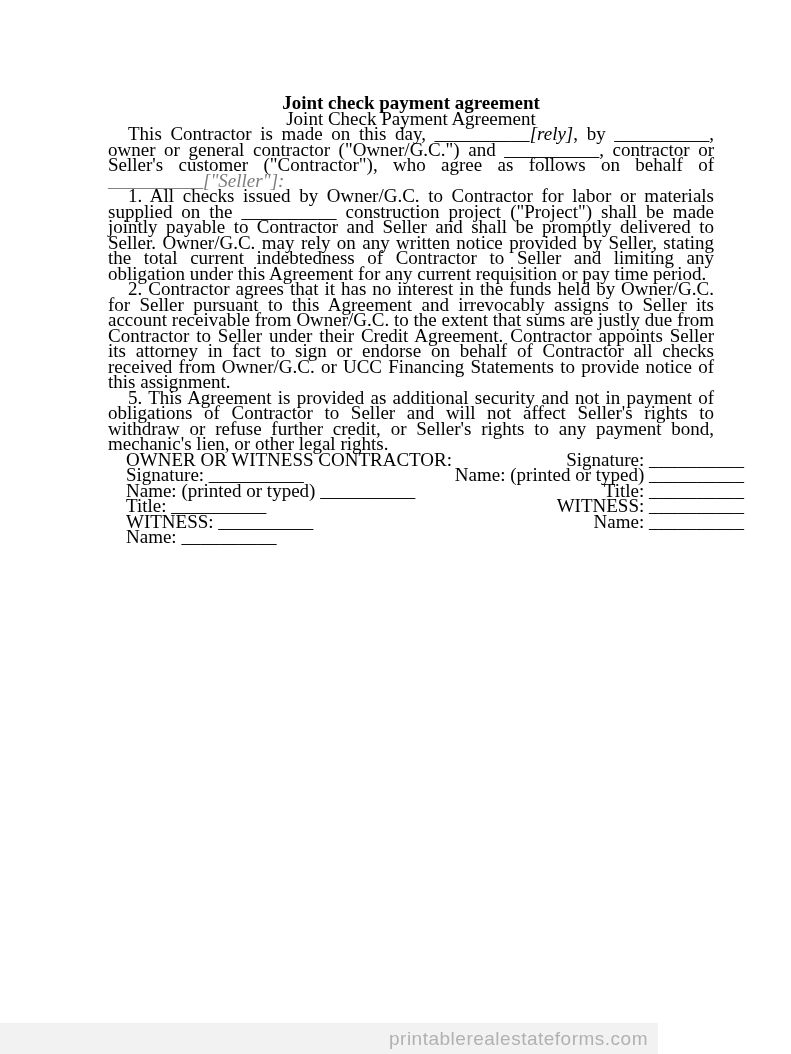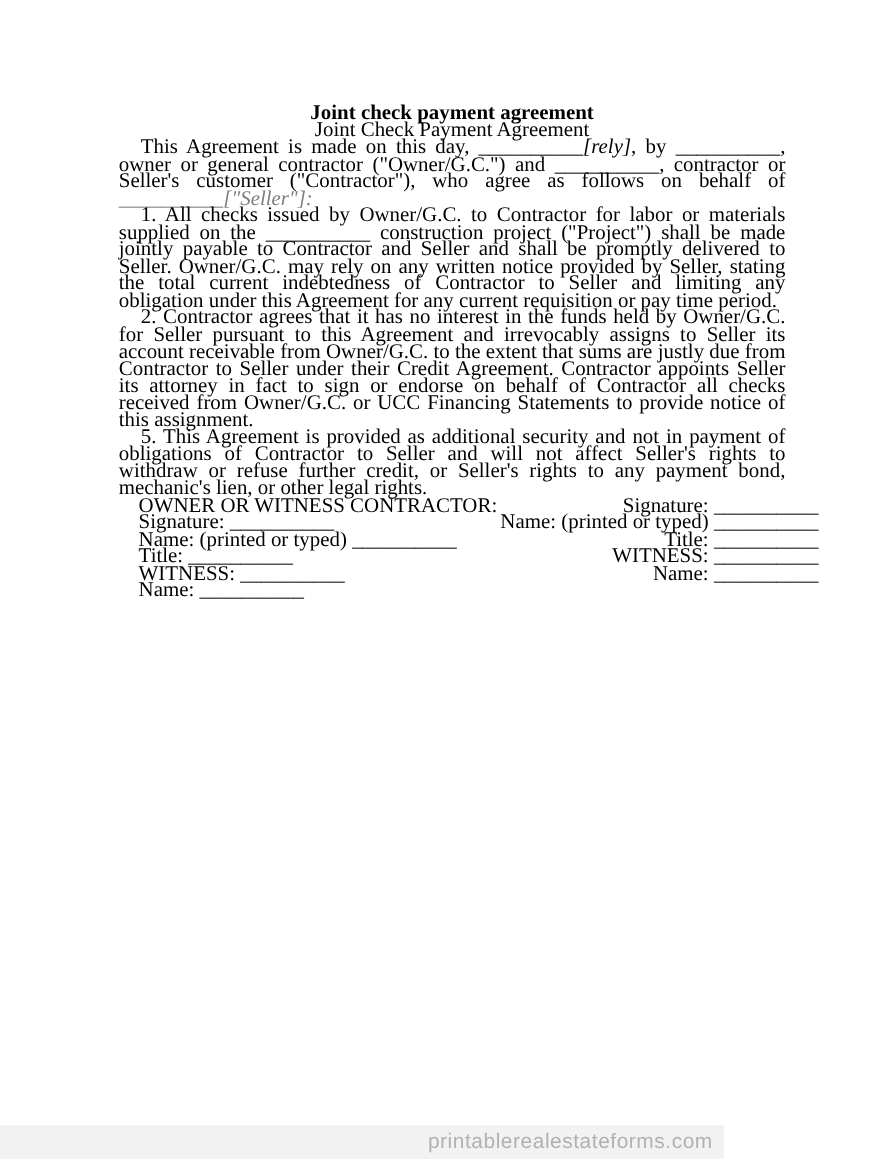--- a/index.html
+++ b/index.html
@@ -68,21 +68,21 @@
 <body>
 
 <div class="page">
 
   <div class="doc">
 
     <div class="doc-title bold">Joint check payment agreement</div>
 
     <div class="doc-title">Joint Check Payment Agreement</div>
 
-    <p class="para"><span>This Agreement is made on this day, __________</span><span class="it">[rely]</span><span>, by __________, owner or general contractor ("Owner/G.C.") and __________, contractor or Seller's customer ("Contractor"), who agree as follows on behalf of </span><span class="it muted">__________["Seller"]:</span></p>
+    <p class="para"><span>This Contractor is made on this day, __________</span><span class="it">[rely]</span><span>, by __________, owner or general contractor ("Owner/G.C.") and __________, contractor or Seller's customer ("Contractor"), who agree as follows on behalf of </span><span class="it muted">__________["Seller"]:</span></p>
 
     <p class="para">1. All checks issued by Owner/G.C. to Contractor for labor or materials supplied on the __________ construction project ("Project") shall be made jointly payable to Contractor and Seller and shall be promptly delivered to Seller. Owner/G.C. may rely on any written notice provided by Seller, stating the total current indebtedness of Contractor to Seller and limiting any obligation under this Agreement for any current requisition or pay time period.</p>
     <p class="para">2. Contractor agrees that it has no interest in the funds held by Owner/G.C. for Seller pursuant to this Agreement and irrevocably assigns to Seller its account receivable from Owner/G.C. to the extent that sums are justly due from Contractor to Seller under their Credit Agreement. Contractor appoints Seller its attorney in fact to sign or endorse on behalf of Contractor all checks received from Owner/G.C. or UCC Financing Statements to provide notice of this assignment.</p>
     <p class="para">5. This Agreement is provided as additional security and not in payment of obligations of Contractor to Seller and will not affect Seller's rights to withdraw or refuse further credit, or Seller's rights to any payment bond, mechanic's lien, or other legal rights.</p>
 
     <div class="sig-section">
 
       <div class="sig-col left">
         <div class="sig-row">OWNER OR WITNESS CONTRACTOR:</div>
         <div class="sig-row">Signature: __________</div>

